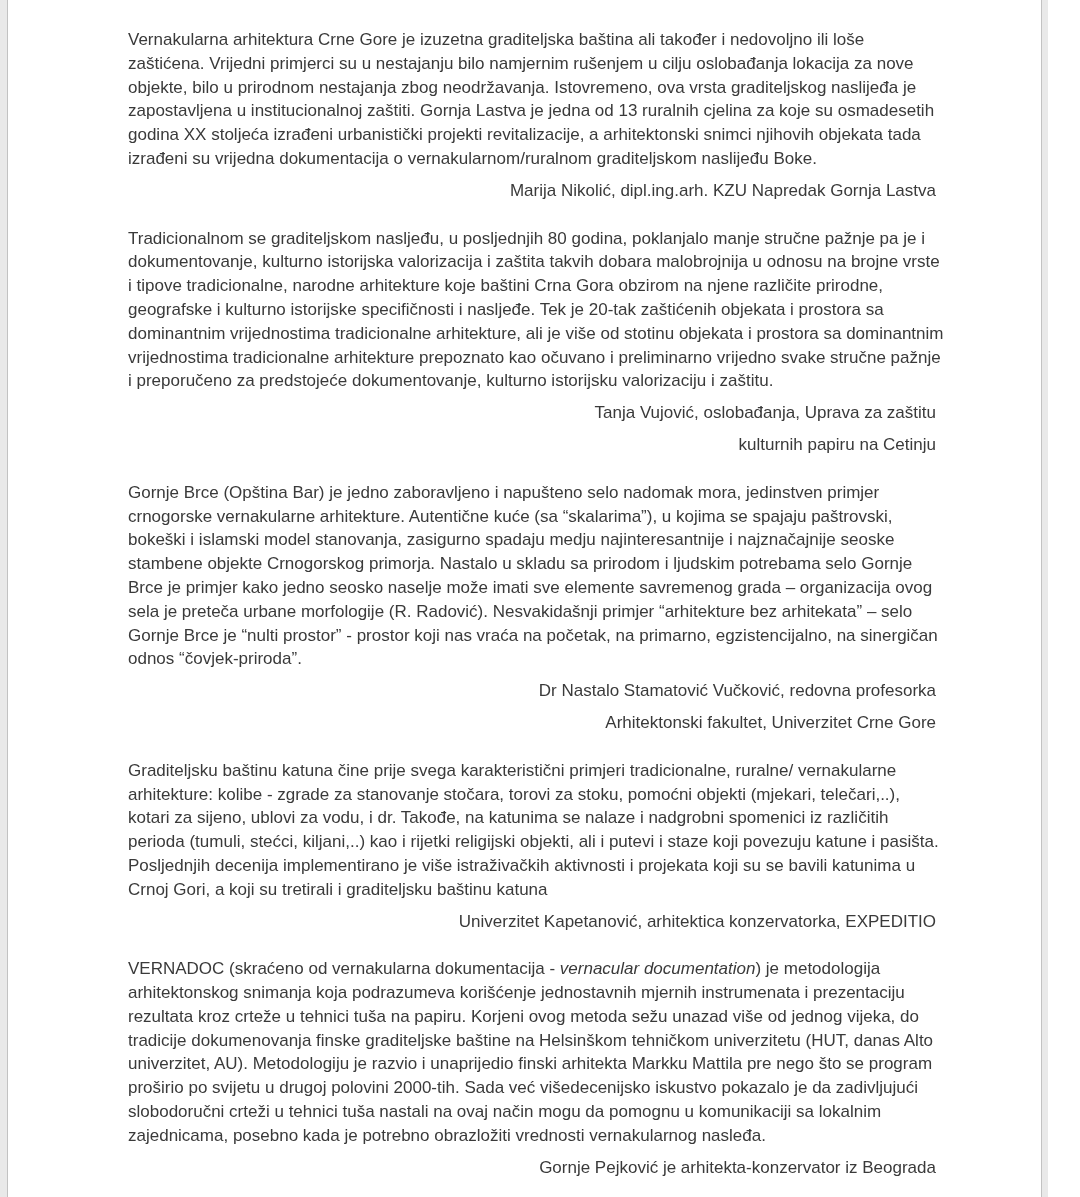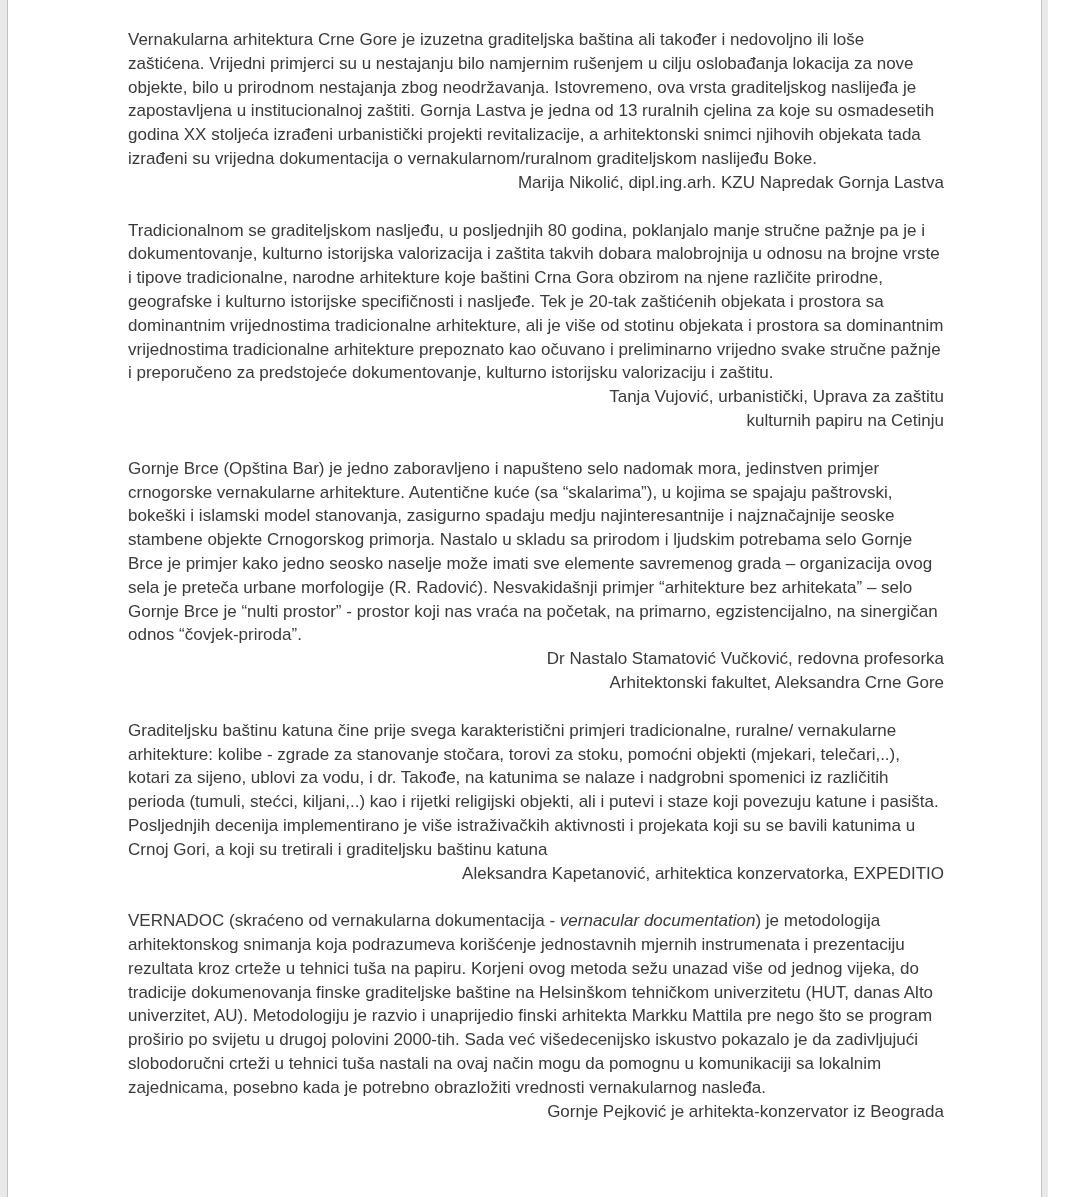--- a/index.html
+++ b/index.html
@@ -44,21 +44,21 @@
     margin: 0 0 24px 0;
   }
   .block:last-child {
     margin-bottom: 0;
   }
   .para {
     margin: 0;
     text-align: left;
   }
   .attr {
-    margin: 0;
+    margin: 8px;
     text-align: right;
   }
   .it {
     font-style: italic;
   }
 </style>
 </head>
 <body>
 
 <div class="viewport">
@@ -66,33 +66,33 @@
 
   <div class="page">
 
     <section class="block">
       <p class="para">Vernakularna arhitektura Crne Gore je izuzetna graditeljska baština ali također i nedovoljno ili loše zaštićena. Vrijedni primjerci su u nestajanju bilo namjernim rušenjem u cilju oslobađanja lokacija za nove objekte, bilo u prirodnom nestajanja zbog neodržavanja. Istovremeno, ova vrsta graditeljskog naslijeđa je zapostavljena u institucionalnoj zaštiti. Gornja Lastva je jedna od 13 ruralnih cjelina za koje su osmadesetih godina XX stoljeća izrađeni urbanistički projekti revitalizacije, a arhitektonski snimci njihovih objekata tada izrađeni su vrijedna dokumentacija o vernakularnom/ruralnom graditeljskom naslijeđu Boke.</p>
       <p class="attr">Marija Nikolić, dipl.ing.arh. KZU Napredak Gornja Lastva</p>
     </section>
 
     <section class="block">
       <p class="para">Tradicionalnom se graditeljskom nasljeđu, u posljednjih 80 godina, poklanjalo manje stručne pažnje pa je i dokumentovanje, kulturno istorijska valorizacija i zaštita takvih dobara malobrojnija u odnosu na brojne vrste i tipove tradicionalne, narodne arhitekture koje baštini Crna Gora obzirom na njene različite prirodne, geografske i kulturno istorijske specifičnosti i nasljeđe. Tek je 20-tak zaštićenih objekata i prostora sa dominantnim vrijednostima tradicionalne arhitekture, ali je više od stotinu objekata i prostora sa dominantnim vrijednostima tradicionalne arhitekture prepoznato kao očuvano i preliminarno vrijedno svake stručne pažnje i preporučeno za predstojeće dokumentovanje, kulturno istorijsku valorizaciju i zaštitu.</p>
-      <p class="attr">Tanja Vujović, urbanistički, Uprava za zaštitu</p>
+      <p class="attr">Tanja Vujović, oslobađanja, Uprava za zaštitu</p>
       <p class="attr">kulturnih papiru na Cetinju</p>
     </section>
 
     <section class="block">
       <p class="para">Gornje Brce (Opština Bar) je jedno zaboravljeno i napušteno selo nadomak mora, jedinstven primjer crnogorske vernakularne arhitekture. Autentične kuće (sa “skalarima”), u kojima se spajaju paštrovski, bokeški i islamski model stanovanja, zasigurno spadaju medju najinteresantnije i najznačajnije seoske stambene objekte Crnogorskog primorja. Nastalo u skladu sa prirodom i ljudskim potrebama selo Gornje Brce je primjer kako jedno seosko naselje može imati sve elemente savremenog grada – organizacija ovog sela je preteča urbane morfologije (R. Radović). Nesvakidašnji primjer “arhitekture bez arhitekata” – selo Gornje Brce je “nulti prostor” - prostor koji nas vraća na početak, na primarno, egzistencijalno, na sinergičan odnos “čovjek-priroda”.</p>
       <p class="attr">Dr Nastalo Stamatović Vučković, redovna profesorka</p>
-      <p class="attr">Arhitektonski fakultet, Aleksandra Crne Gore</p>
+      <p class="attr">Arhitektonski fakultet, Univerzitet Crne Gore</p>
     </section>
 
     <section class="block">
       <p class="para">Graditeljsku baštinu katuna čine prije svega karakteristični primjeri tradicionalne, ruralne/ vernakularne arhitekture: kolibe - zgrade za stanovanje stočara, torovi za stoku, pomoćni objekti (mjekari, telečari,..), kotari za sijeno, ublovi za vodu, i dr. Takođe, na katunima se nalaze i nadgrobni spomenici iz različitih perioda (tumuli, stećci, kiljani,..) kao i rijetki religijski objekti, ali i putevi i staze koji povezuju katune i pasišta.  Posljednjih decenija implementirano je više istraživačkih aktivnosti i projekata koji su se bavili katunima u Crnoj Gori, a koji su tretirali i graditeljsku baštinu katuna</p>
-      <p class="attr">Aleksandra Kapetanović, arhitektica konzervatorka, EXPEDITIO</p>
+      <p class="attr">Univerzitet Kapetanović, arhitektica konzervatorka, EXPEDITIO</p>
     </section>
 
     <section class="block">
       <p class="para"><span>VERNADOC (skraćeno od vernakularna dokumentacija - </span><em class="it">vernacular documentation</em><span>)  je metodologija arhitektonskog snimanja koja podrazumeva korišćenje jednostavnih mjernih instrumenata i prezentaciju rezultata kroz crteže u tehnici tuša na papiru. Korjeni ovog metoda sežu unazad više od jednog vijeka, do tradicije dokumenovanja finske graditeljske baštine na Helsinškom tehničkom univerzitetu (HUT, danas Alto univerzitet, AU). Metodologiju je razvio i unaprijedio finski arhitekta Markku Mattila pre nego što se program proširio po svijetu u drugoj polovini 2000-tih. Sada već višedecenijsko iskustvo pokazalo je da zadivljujući slobodoručni crteži u tehnici tuša nastali na ovaj način mogu da pomognu u komunikaciji sa lokalnim zajednicama, posebno kada je potrebno obrazložiti vrednosti vernakularnog nasleđa.</span></p>
       <p class="attr">Gornje Pejković je arhitekta-konzervator iz Beograda</p>
     </section>
 
   </div>
 
   <div class="edge right"></div>

